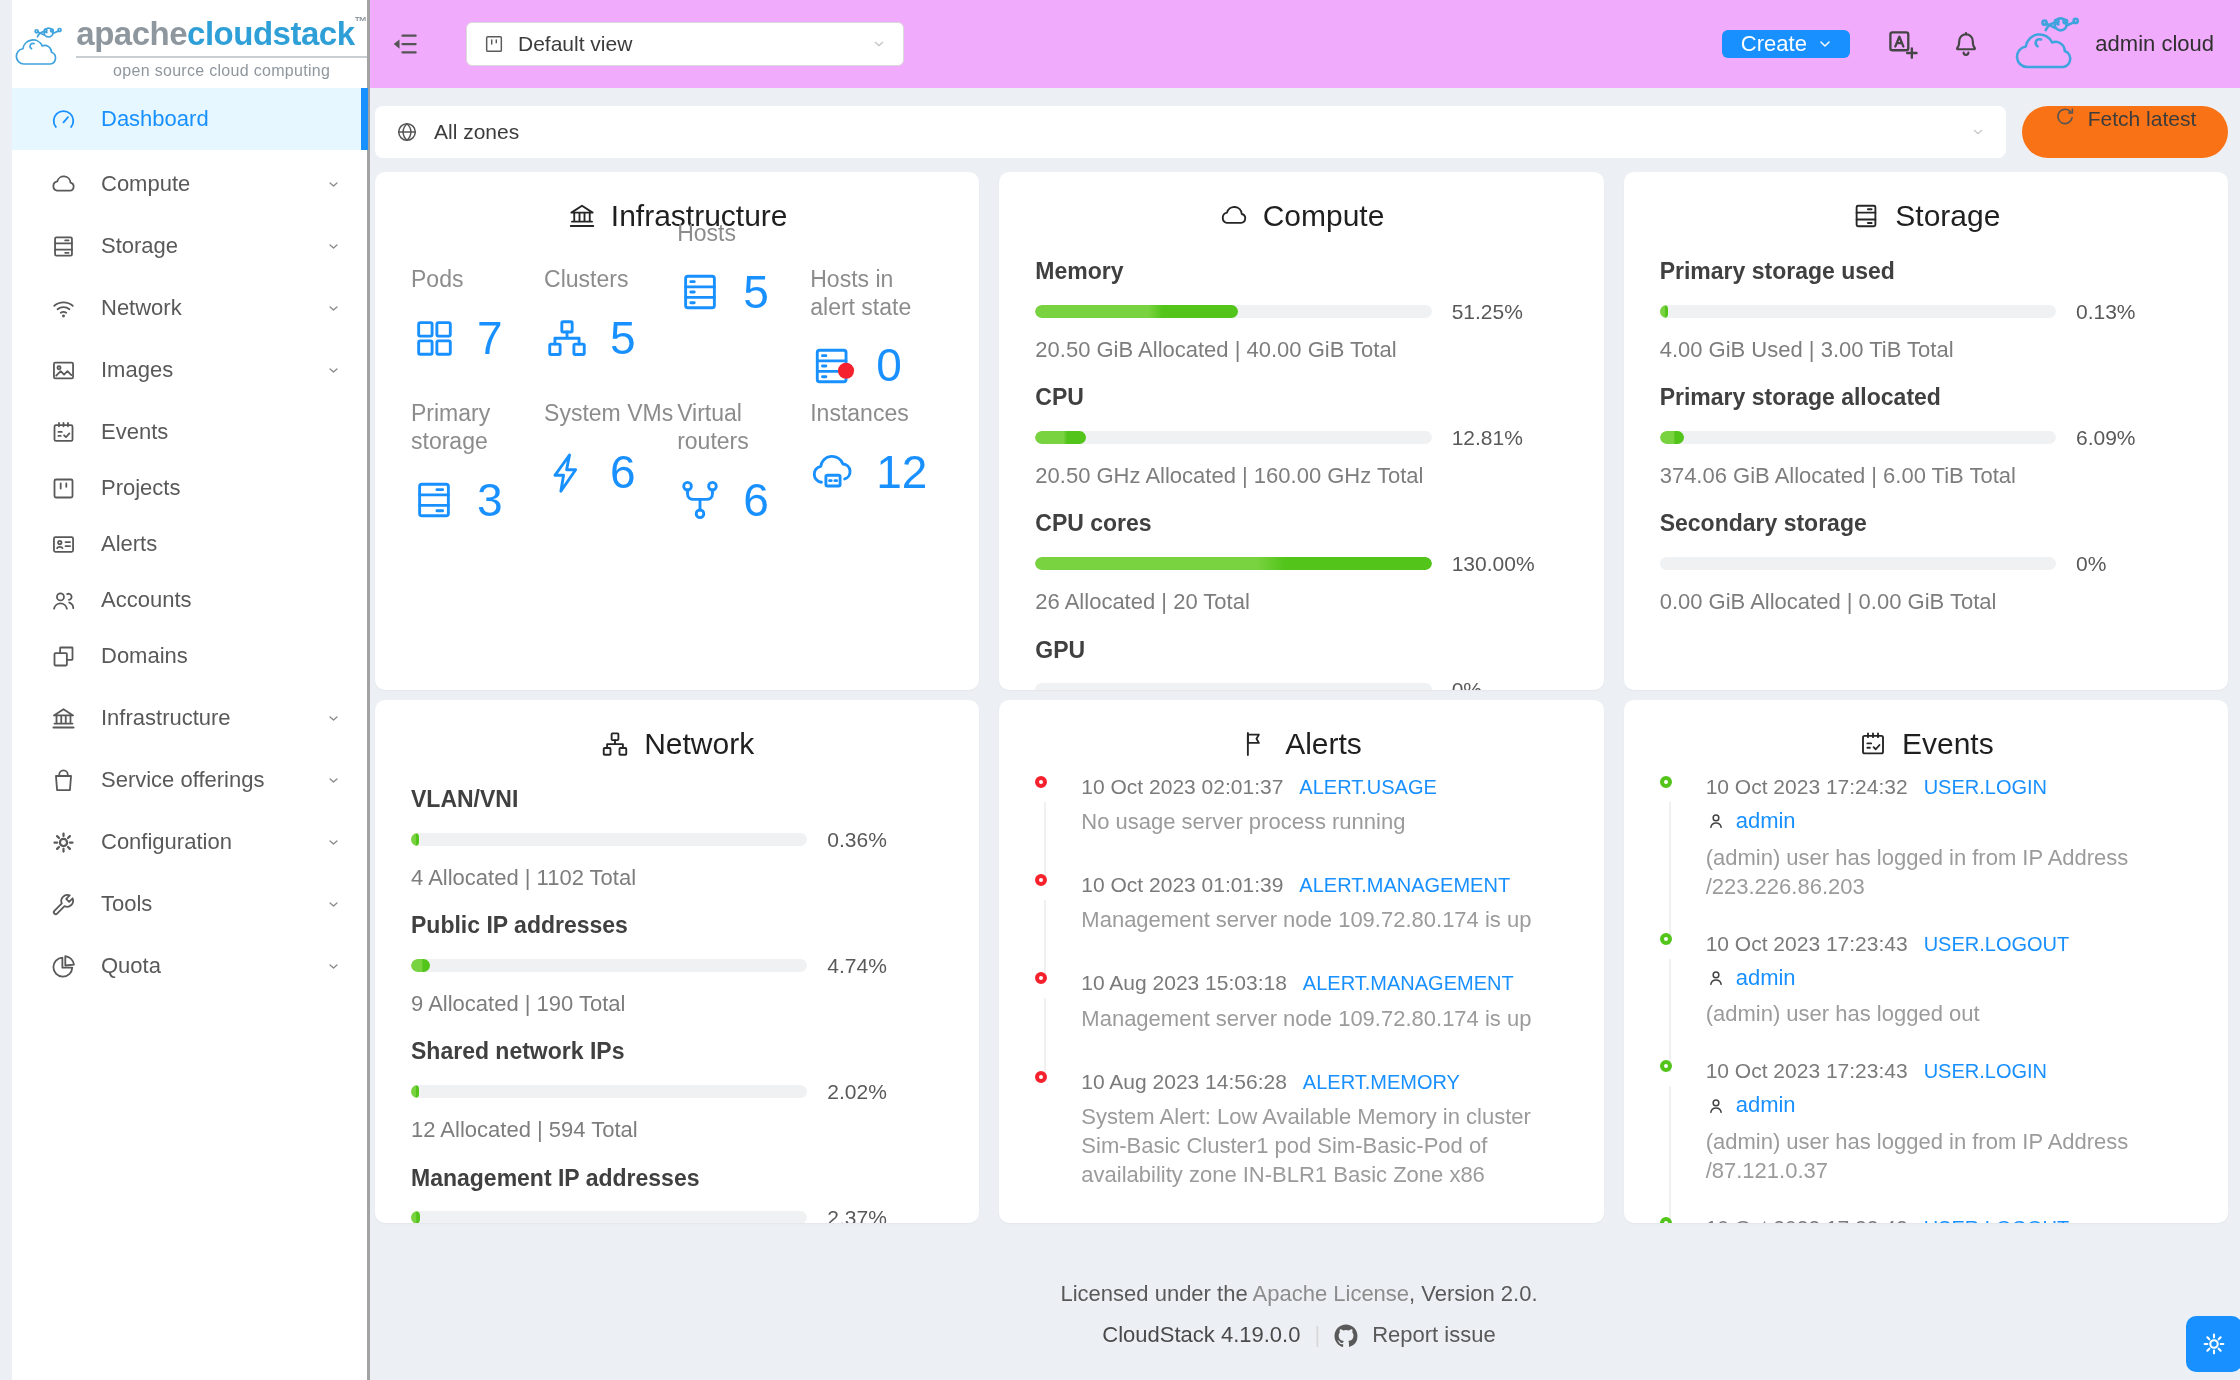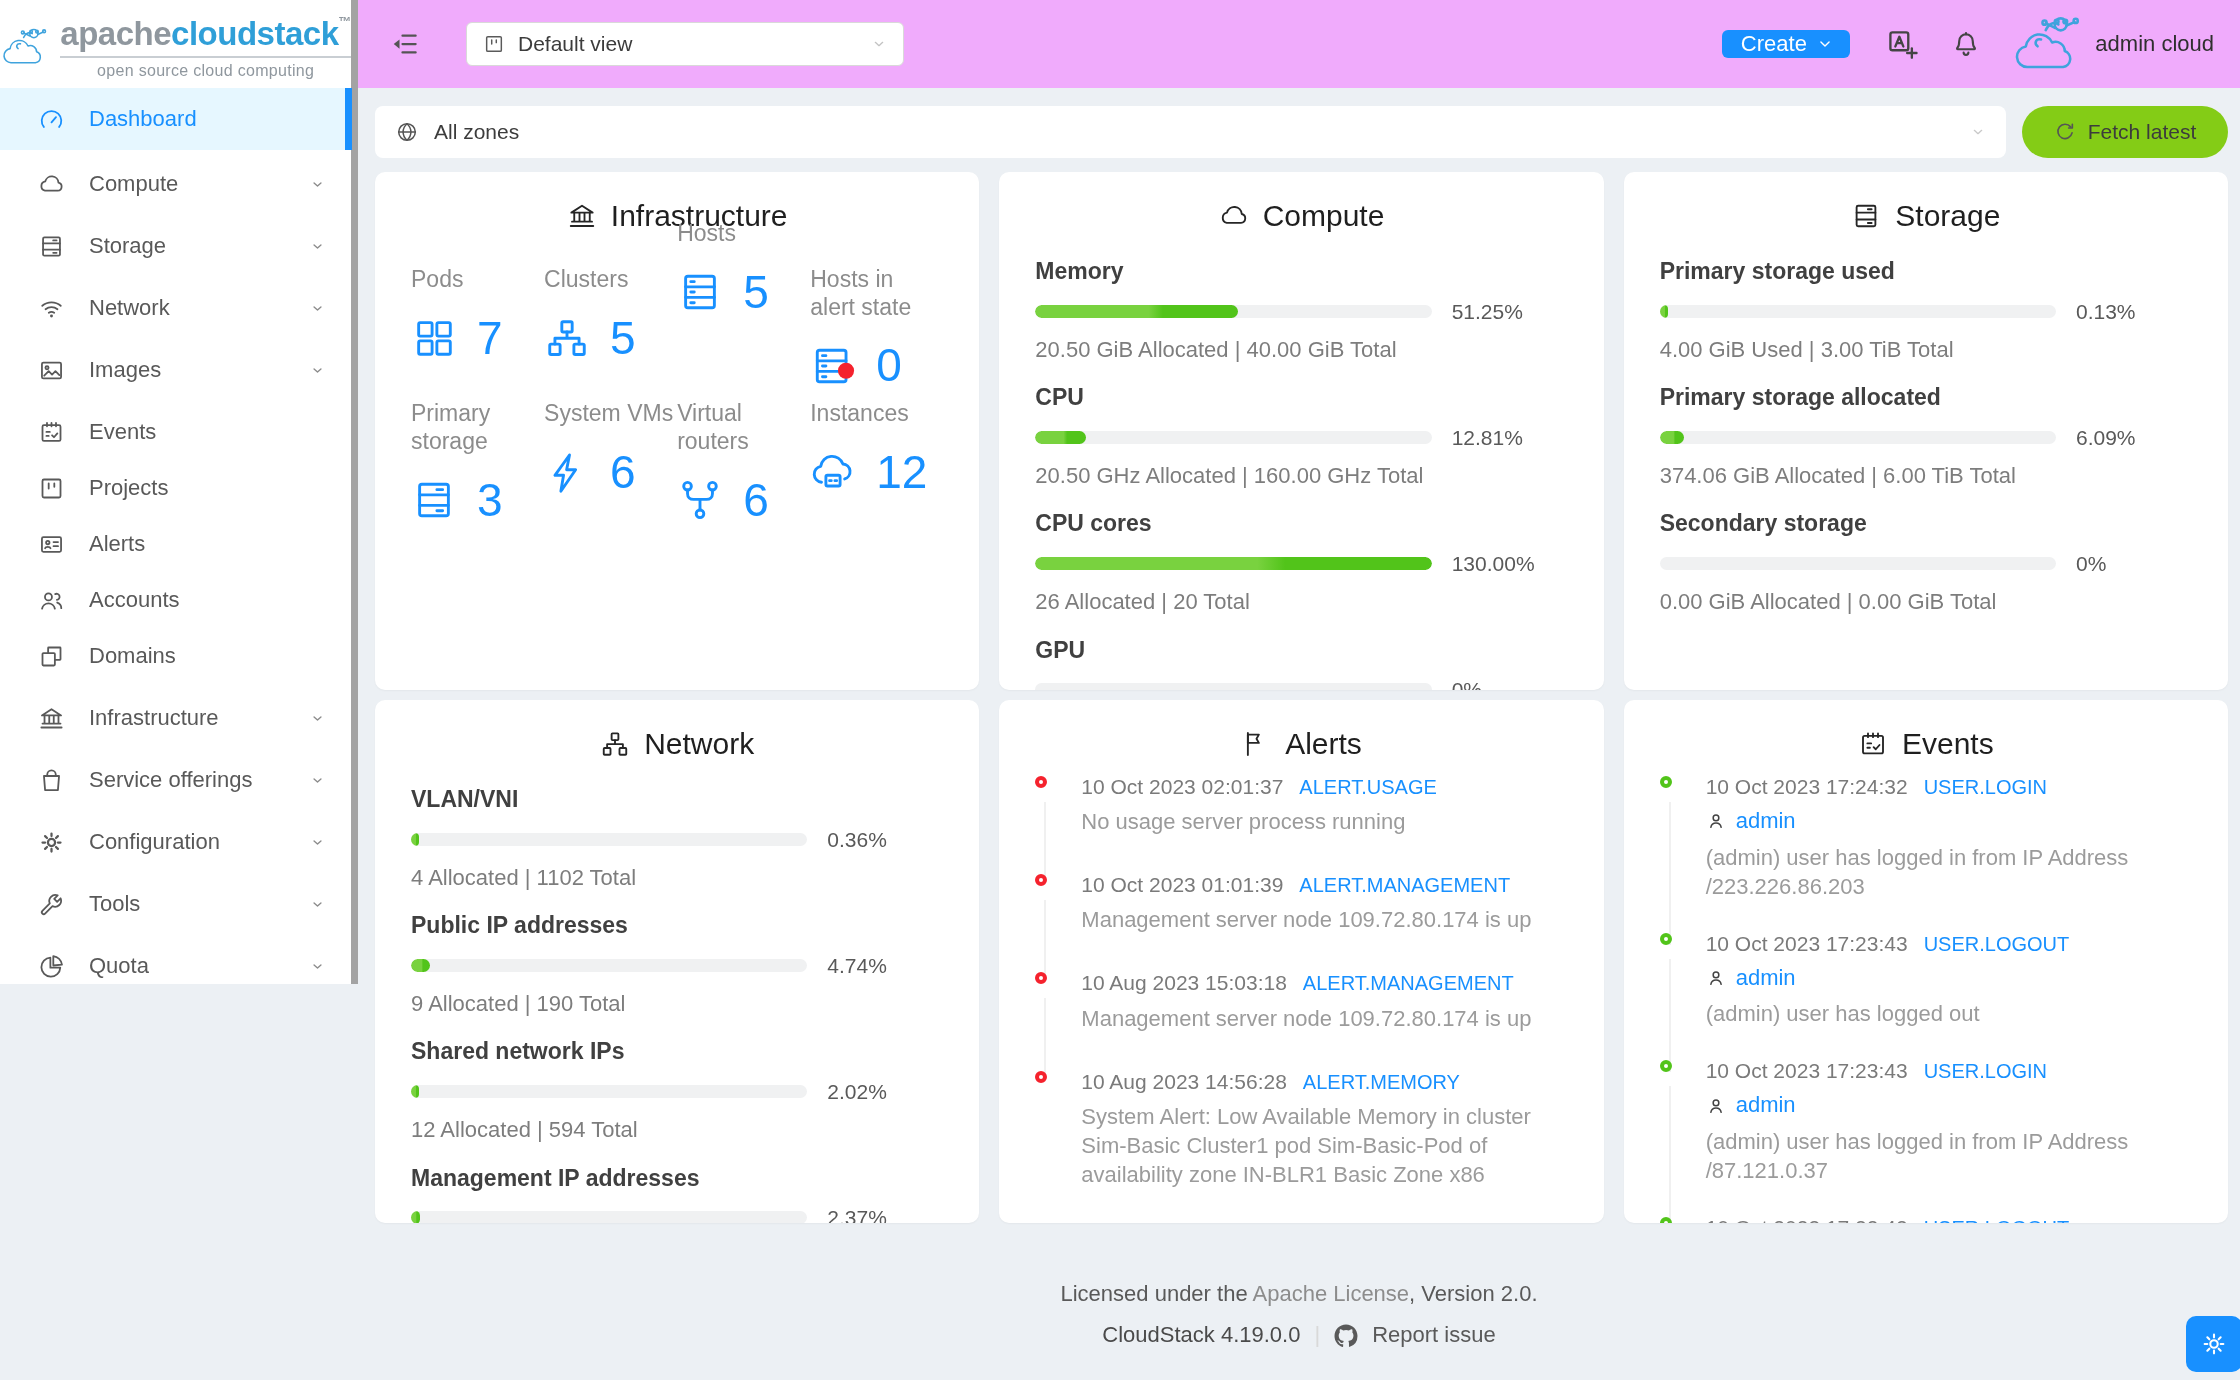--- a/index.html
+++ b/index.html
@@ -6,22 +6,22 @@
     --primary:#1890ff; --sel-bg:#e6f7ff; --ring-red:#f5222d; --ring-green:#52c41a;
     --pg-light:#79d23f; --pg-dark:#52c41a;
   }
   *{box-sizing:border-box;margin:0;padding:0}
   html,body{width:2240px;height:1380px;overflow:hidden;background:#ecf0f4;
     font-family:"Liberation Sans","DejaVu Sans",sans-serif;color:#333;line-height:1.2}
   svg{stroke:currentColor;fill:none;stroke-width:1.6;stroke-linecap:round;stroke-linejoin:round;display:block}
   svg .fill{fill:currentColor;stroke:none}
 
   
-  .sidebar{position:absolute;left:0;top:0;width:358px;height:984px;background:#fff;
-    border-right:7px solid #a3a3a3;z-index:3}
+  .sidebar{position:absolute;left:12px;top:0;width:358px;height:1380px;background:#fff;
+    border-right:3px solid #a3a3a3;z-index:3}
   .logo-area{height:88px;display:flex;align-items:center;justify-content:center;gap:10px;padding-top:6px}
   .logo-text{display:flex;flex-direction:column;align-items:center}
   .logo-line1{font-size:33px;font-weight:bold;letter-spacing:-.5px;padding-bottom:3px;border-bottom:2px solid #c9ced3}
   .logo-gray{color:#8f979e}.logo-blue{color:#2f9fd8}
   .logo-tm{font-size:13px;color:#8f979e;vertical-align:top}
   .logo-tagline{font-size:16px;color:#8f979e;margin-top:3px;letter-spacing:.3px}
   .menu{padding-top:0}
   .mitem{position:relative;height:56px;display:flex;align-items:center;padding-left:38px;gap:24px;
     color:#595959;font-size:22px;cursor:pointer}
   .mitem.group{margin:6px 0}
@@ -54,21 +54,21 @@
   .avatar svg{width:74px;height:60px}
   .uname{margin-left:10px;margin-right:26px;font-size:22px;color:#2f2f2f;cursor:pointer;white-space:nowrap}
 
   
   .main{position:absolute;left:358px;top:88px;right:0;bottom:0;background:#ecf0f4;overflow:hidden}
   .zone-row{display:flex;gap:16px;margin:18px 12px 14px 17px;height:52px}
   .zone-select{flex:1;background:#fff;border-radius:8px;display:flex;align-items:center;
     padding:0 20px;gap:15px;font-size:21px;color:#3c3c3c;cursor:pointer}
   .zone-select .gicon{color:#555}.zone-select .gicon svg{width:24px;height:24px;stroke-width:1.5}
   .zone-select .zchev{margin-left:auto;color:#c9c9c9}.zone-select .zchev svg{width:16px;height:16px;stroke-width:2}
-  .fetch-btn{width:206px;background:#84cc16;border-radius:26px;display:flex;align-items:center;
+  .fetch-btn{width:206px;background:#f97316;border-radius:26px;display:flex;align-items:flex-start;
     justify-content:center;gap:12px;font-size:21px;color:#3c3c3c;cursor:pointer}
   .fetch-btn svg{width:22px;height:22px;stroke-width:1.8;color:#555}
 
   .grid{display:grid;grid-template-columns:repeat(3,1fr);column-gap:20px;row-gap:10px;margin:0 12px 0 17px}
   .card{background:#fff;border-radius:10px;padding:26px 36px;overflow:hidden;box-shadow:0 1px 2px rgba(0,0,0,.04)}
   .card.r1{height:518px}.card.r2{height:523px}
   .ctitle{display:flex;align-items:center;justify-content:center;gap:14px;font-size:30px;font-weight:500;color:#1f1f1f}
   .ctitle svg{width:30px;height:30px;stroke-width:1.5;color:#262626}
 
   

